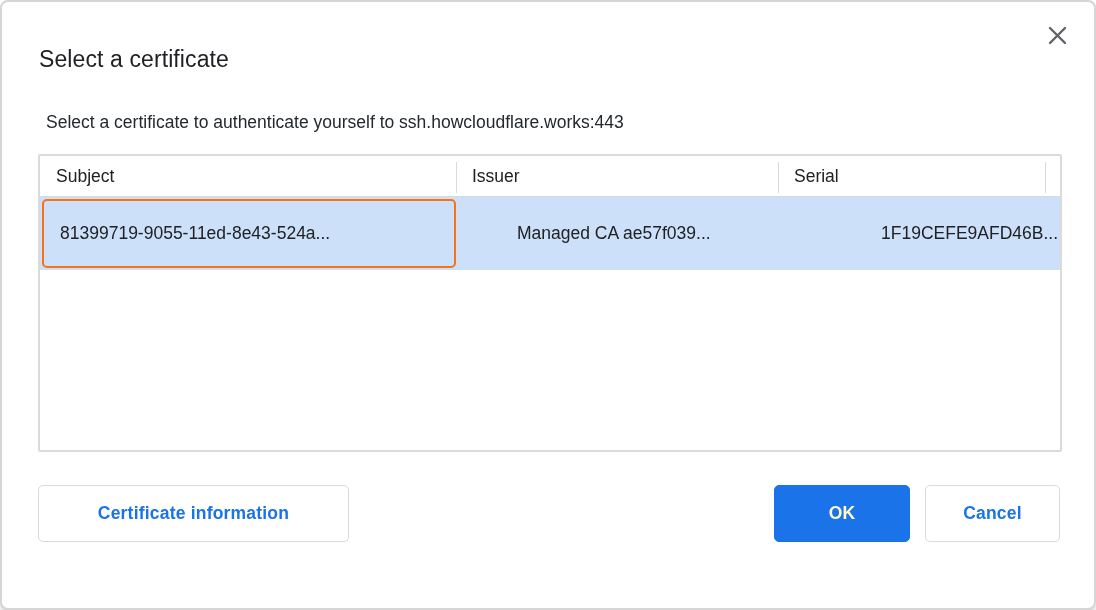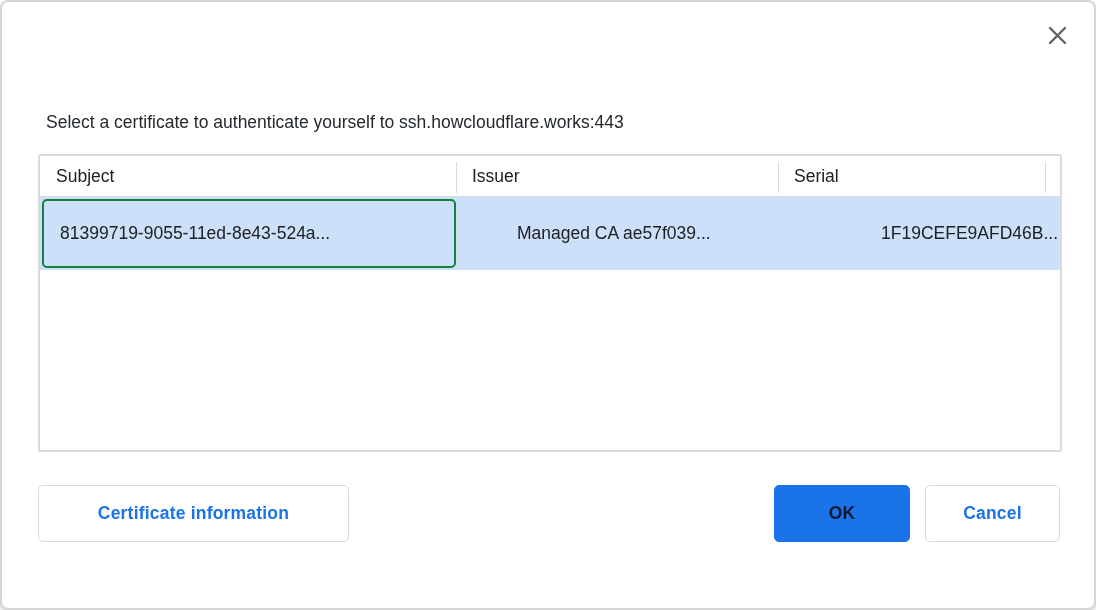--- a/index.html
+++ b/index.html
@@ -108,21 +108,21 @@
     align-items: center;
     box-sizing: border-box;
     padding-left: 19px;
     white-space: nowrap;
     overflow: hidden;
     margin-left: 42px;
   }
   .cell-subject {
     width: 414px;
     margin: 2px 0 2px 2px;
-    border: 2px solid #15803d;
+    border: 2px solid #f97316;
     border-radius: 5px;
     padding-left: 16px;
   }
   .cell-issuer { width: 322px; }
   .cell-serial { flex: 1; }
   .btn {
     position: absolute;
     top: 483px;
     height: 57px;
     box-sizing: border-box;
@@ -134,39 +134,40 @@
     cursor: default;
   }
   .btn-secondary {
     background: #ffffff;
     border: 1px solid #dadada;
     color: #1a73e8;
   }
   .btn-primary {
     background: #1a73e8;
     border: 1px solid #1a73e8;
-    color: #0f172a;
+    color: #fef9c3;
   }
   .btn-cert-info { left: 36px;  width: 311px; }
   .btn-ok        { left: 772px; width: 136px; }
   .btn-cancel    { left: 923px; width: 135px; }
 </style>
 </head>
 <body>
 
 <div class="stage">
   <div class="dialog">
 
     <button class="close-btn">
       <svg width="21" height="21" viewBox="0 0 21 21">
         <line x1="3" y1="3" x2="18" y2="18" stroke="#5f6368" stroke-width="2.4" stroke-linecap="round"></line>
         <line x1="18" y1="3" x2="3" y2="18" stroke="#5f6368" stroke-width="2.4" stroke-linecap="round"></line>
       </svg>
     </button>
 
+    <h1 class="dialog-title">Select a certificate</h1>
 
     <p class="dialog-subtitle">Select a certificate to authenticate yourself to ssh.howcloudflare.works:443</p>
 
     <div class="cert-table">
       <div class="thead">
         <div class="th th-subject">Subject</div>
         <div class="th th-issuer">Issuer</div>
         <div class="th th-serial">Serial</div>
         <div class="th th-gutter"></div>
       </div>

